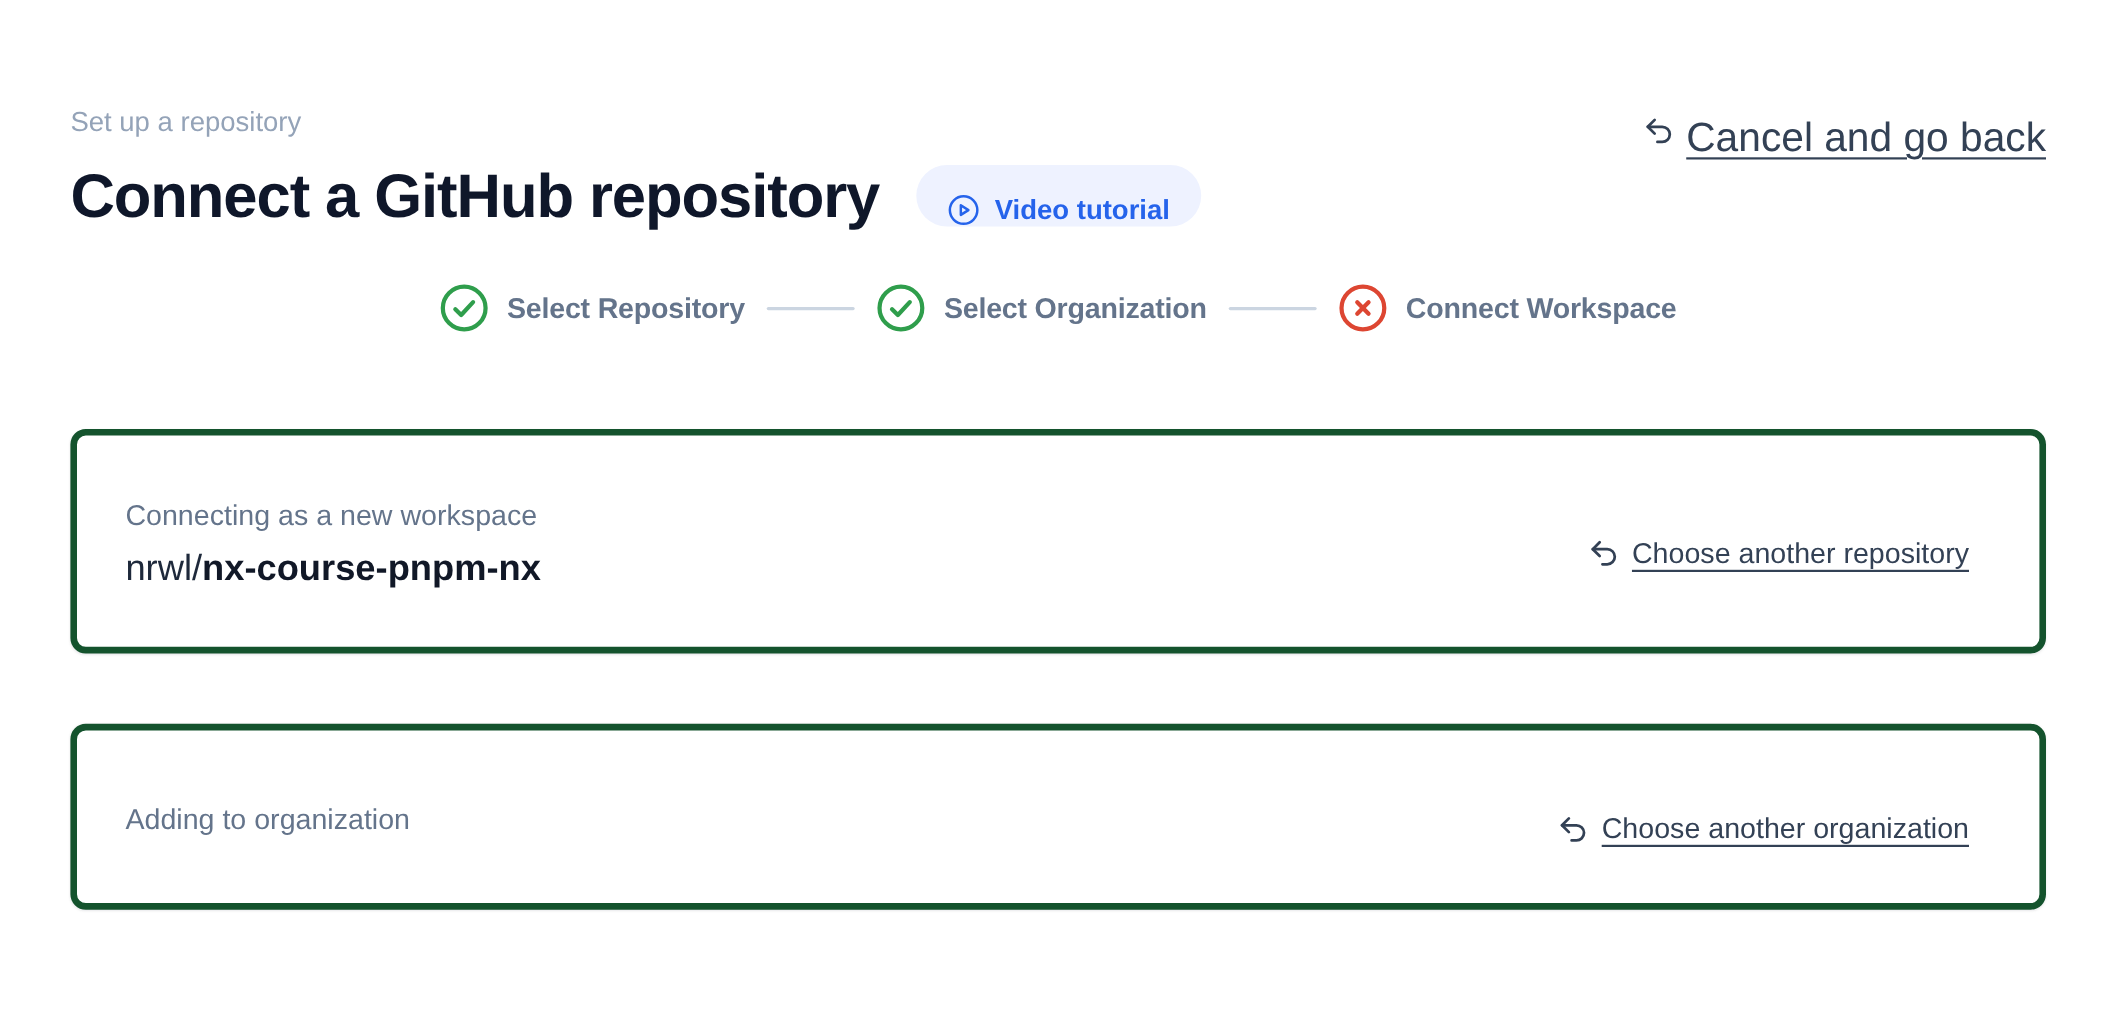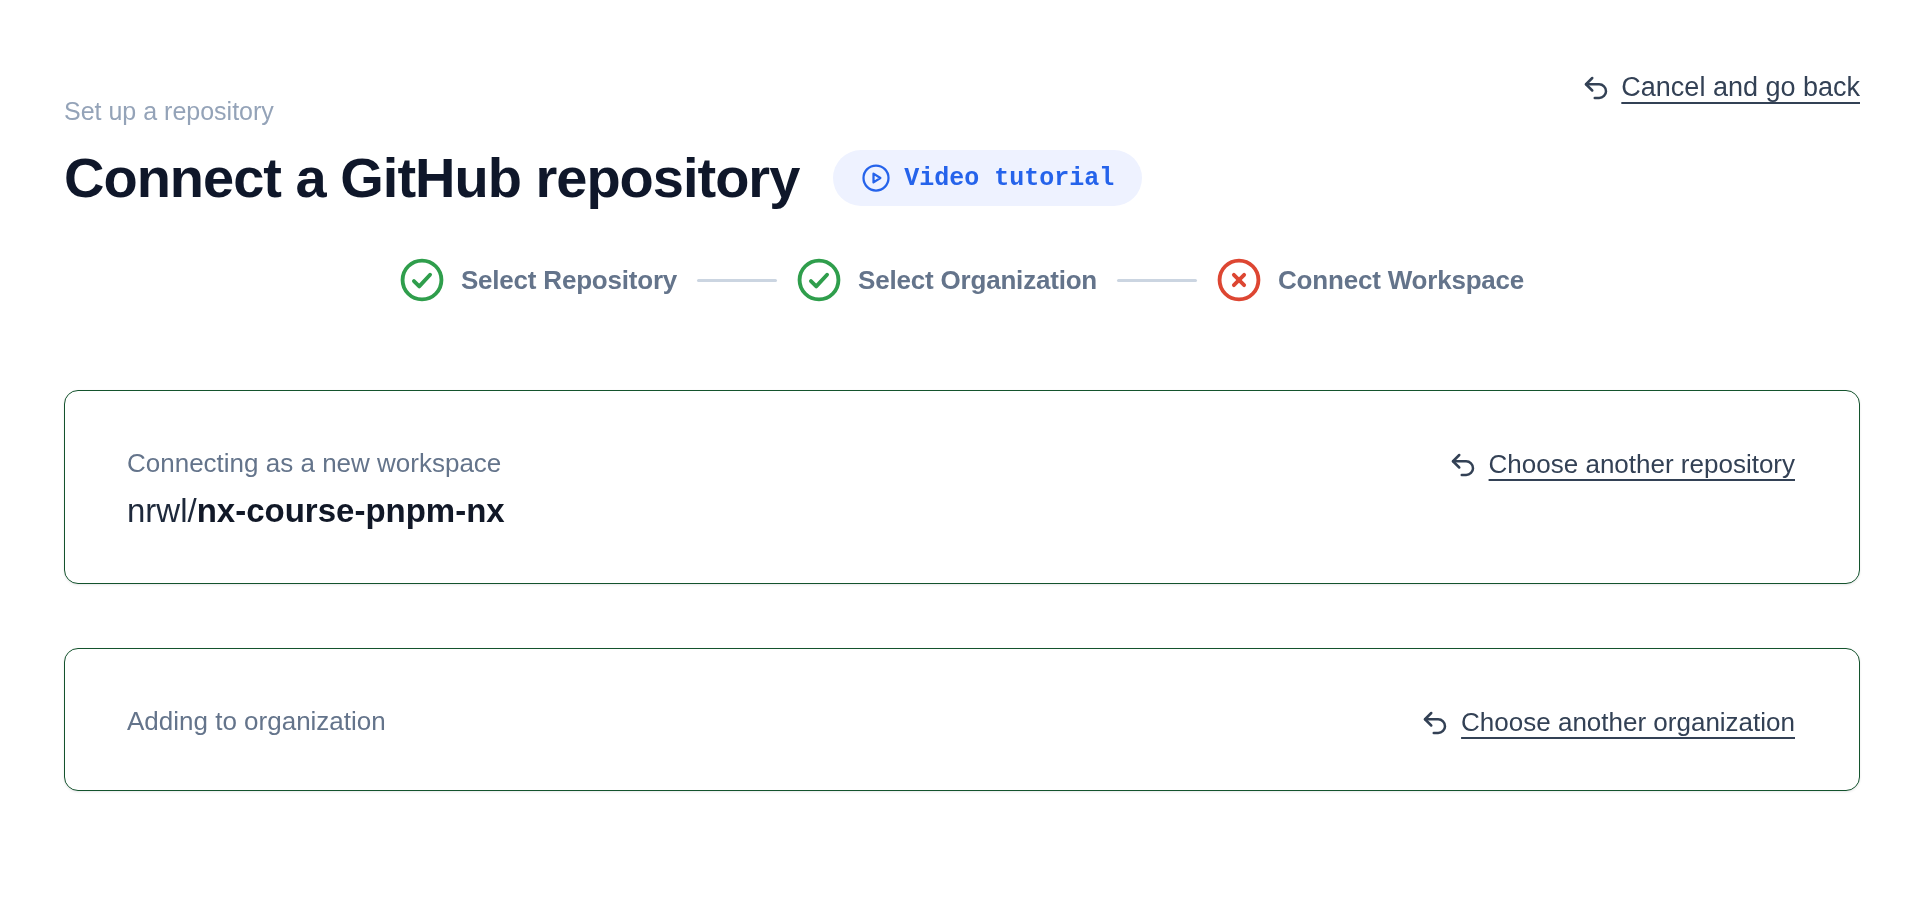--- a/index.html
+++ b/index.html
@@ -12,31 +12,31 @@
   .header { position: relative; padding-top: 96px; }
   .eyebrow {
     font-size: 25px; color: #94a3b8; font-weight: 400; line-height: 30px;
   }
   .title-row { display: flex; align-items: center; gap: 34px; margin-top: 22px; }
   .page-title {
     font-size: 56px; font-weight: 800; color: #0f172a; letter-spacing: -1px;
     line-height: 60px;
   }
   .video-pill {
-    display: inline-flex; align-items: center; gap: 13px;
+    display: inline-flex; align-items: flex-end; gap: 13px;
     background: #eef2ff; color: #2563eb; border: none; cursor: pointer;
     height: 56px; padding: 0 28px; border-radius: 28px;
-    font-family: Liberation Mono, monospace; font-size: 25px; font-weight: 700;
+    font-family: Liberation Sans, sans-serif; font-size: 25px; font-weight: 700;
   }
   .video-pill svg { display: block; }
 
   .cancel-link {
-    position: absolute; top: 72px; right: 0;
-    display: inline-flex; align-items: center; gap: 10px;
-    color: #334155; font-size: 27px; text-decoration: none; cursor: pointer;
+    position: absolute; top: 104px; right: 0;
+    display: inline-flex; align-items: flex-start; gap: 10px;
+    color: #334155; font-size: 37px; text-decoration: none; cursor: pointer;
   }
   .cancel-link .link-text, .action-link .link-text {
     text-decoration: underline; text-decoration-thickness: 2px; text-underline-offset: 6px;
   }
   .undo-icon svg { display: block; }
 
   
   .stepper {
     margin-top: 50px;
     display: flex; align-items: center; justify-content: center;
@@ -44,37 +44,37 @@
   .step { display: flex; align-items: center; gap: 17px; }
   .step-icon svg { display: block; }
   .step-label { font-size: 26px; font-weight: 600; color: #64748b; letter-spacing: -0.2px; }
   .connector {
     width: 80px; height: 3px; background: #cbd5e1; border-radius: 2px; margin: 0 20px;
   }
 
   
   .card {
     margin-top: 88px;
-    border: 1px solid #14532d; border-radius: 14px; background: #ffffff;
+    border: 6px solid #14532d; border-radius: 14px; background: #ffffff;
     box-shadow: 0 1px 3px rgba(15, 23, 42, 0.06), 0 1px 2px rgba(15, 23, 42, 0.04);
-    padding: 56px 64px 52px 62px;
-    display: flex; justify-content: space-between; align-items: flex-start;
+    padding: 56px 64px 52px 44px;
+    display: flex; justify-content: space-between; align-items: center;
   }
   .card + .card { margin-top: 64px; }
   .card-label { font-size: 26px; color: #64748b; line-height: 32px; }
   .card-value {
     margin-top: 12px; font-size: 33px; color: #111827; line-height: 40px;
     display: flex; align-items: baseline;
   }
   .card-value .owner, .card-value .sep { font-weight: 500; color: #1e293b; }
   .card-value .strong { font-weight: 700; color: #111827; }
   .action-link {
     display: inline-flex; align-items: center; gap: 11px;
     color: #334155; font-size: 26px; text-decoration: none; cursor: pointer;
-    margin-top: 2px;
+    margin-top: 18px;
   }
 </style>
 </head>
 <body>
 
 <div class="page">
 
   <header class="header">
     <div class="eyebrow">Set up a repository</div>
 

